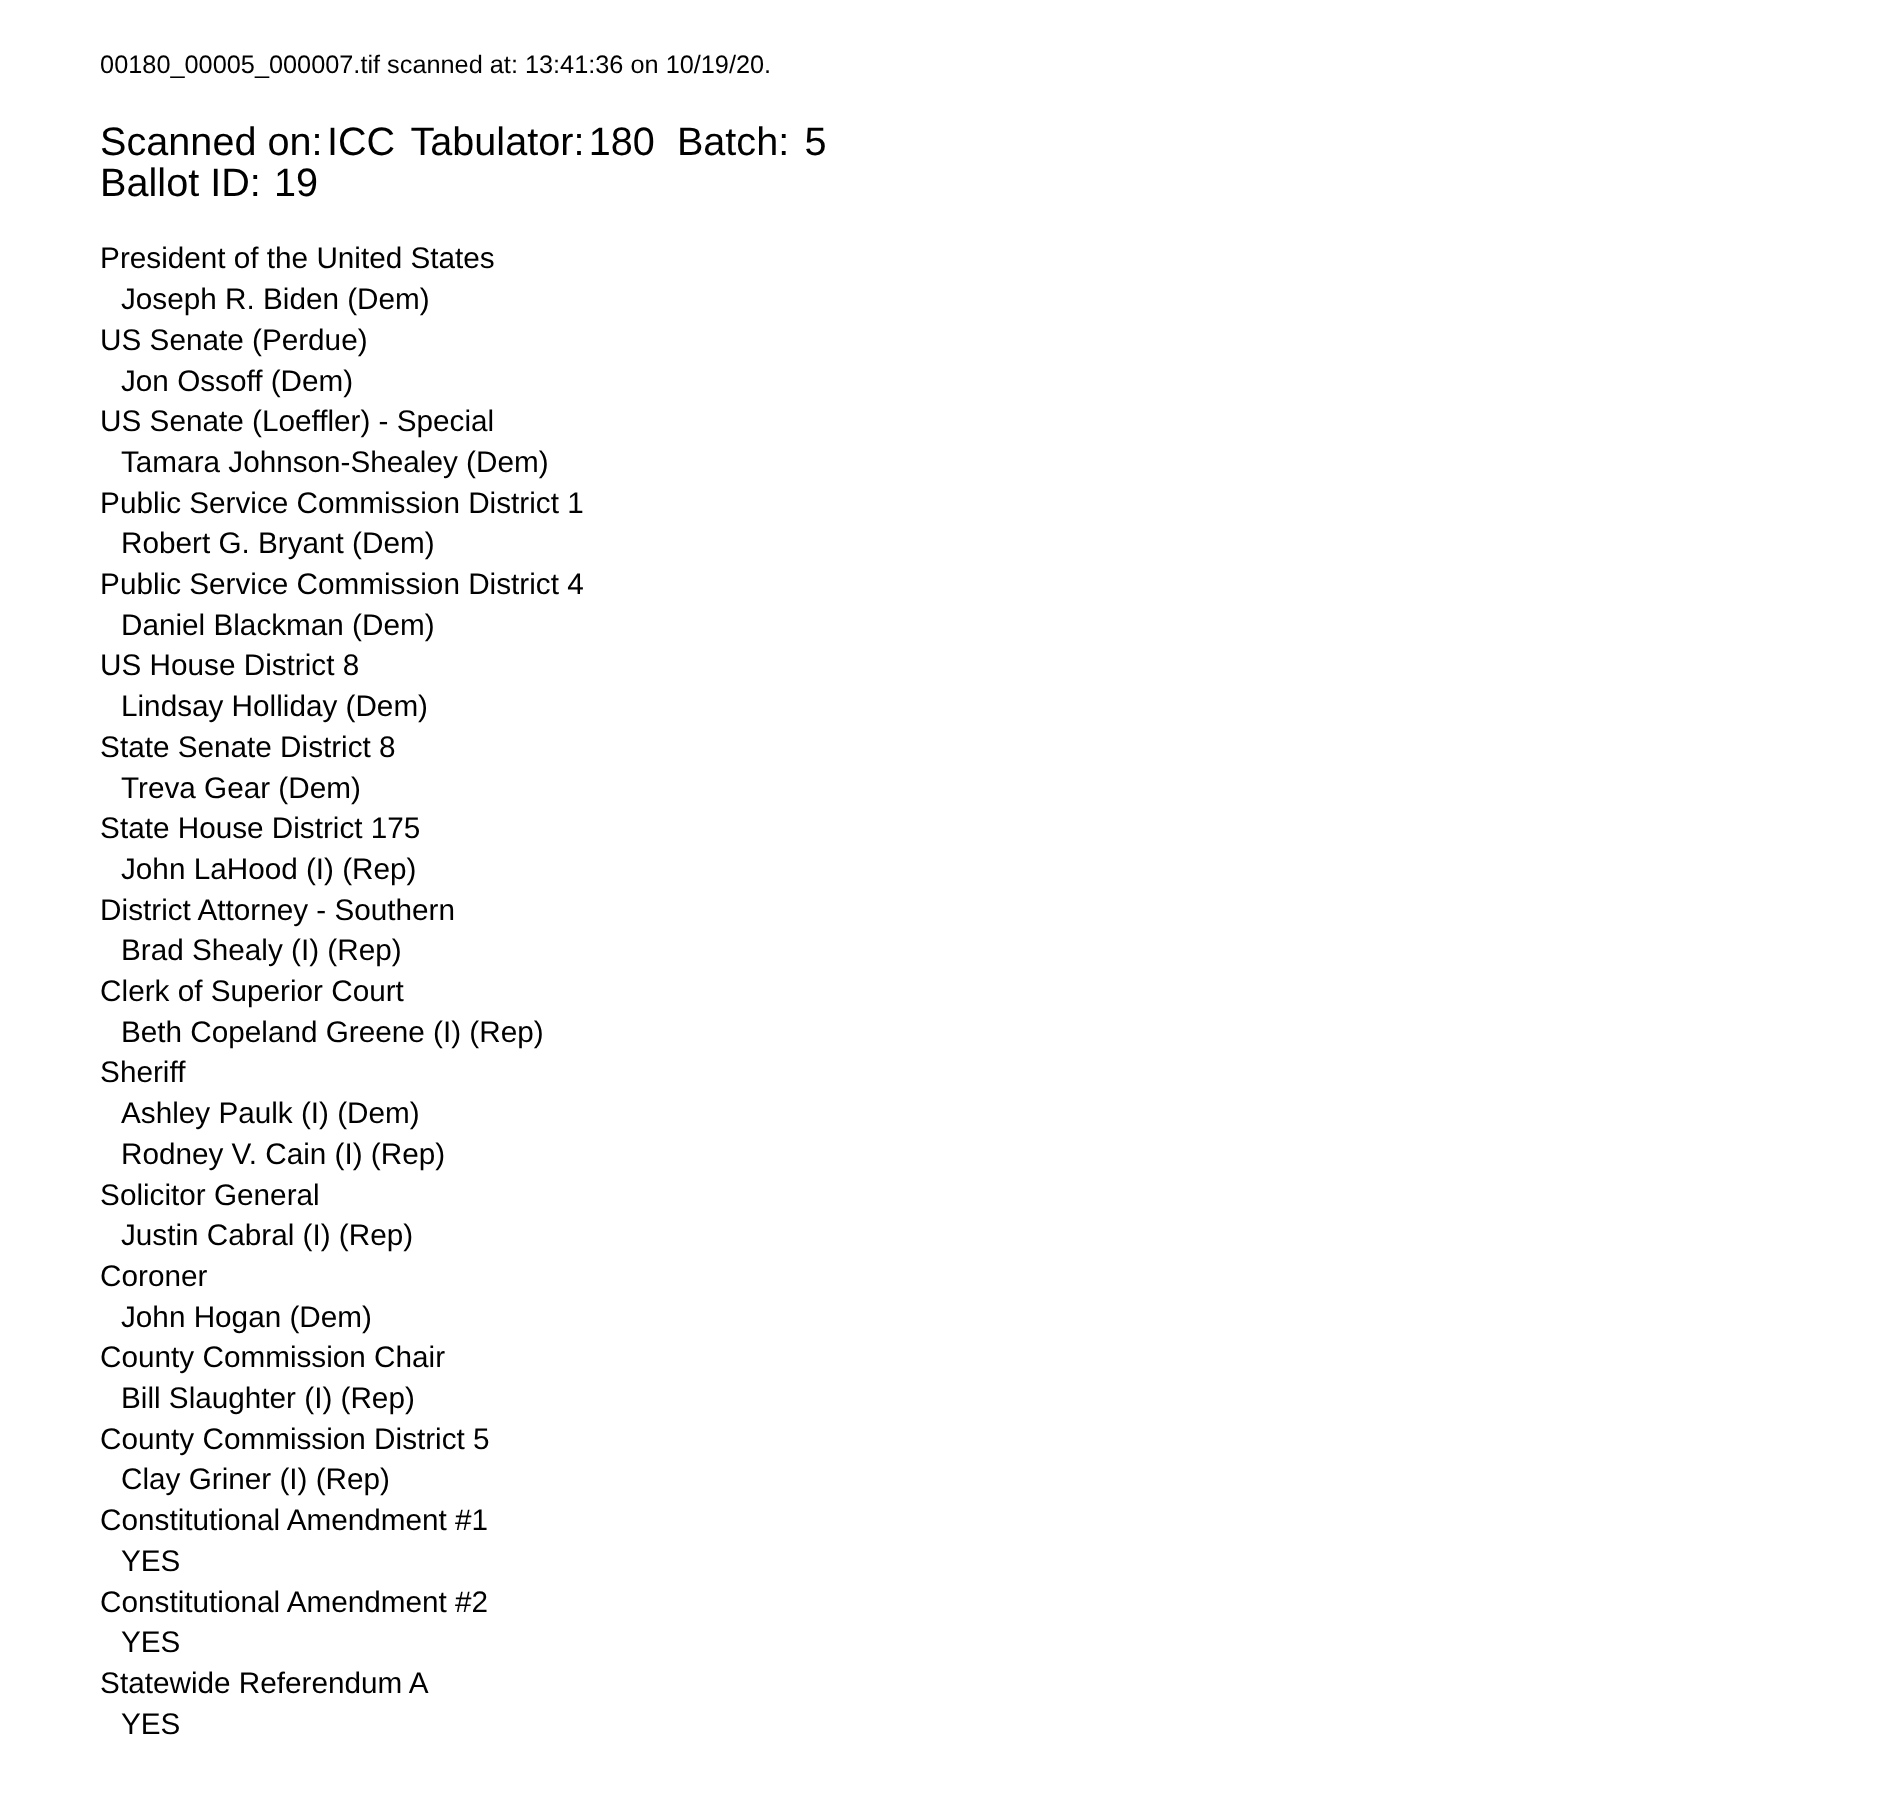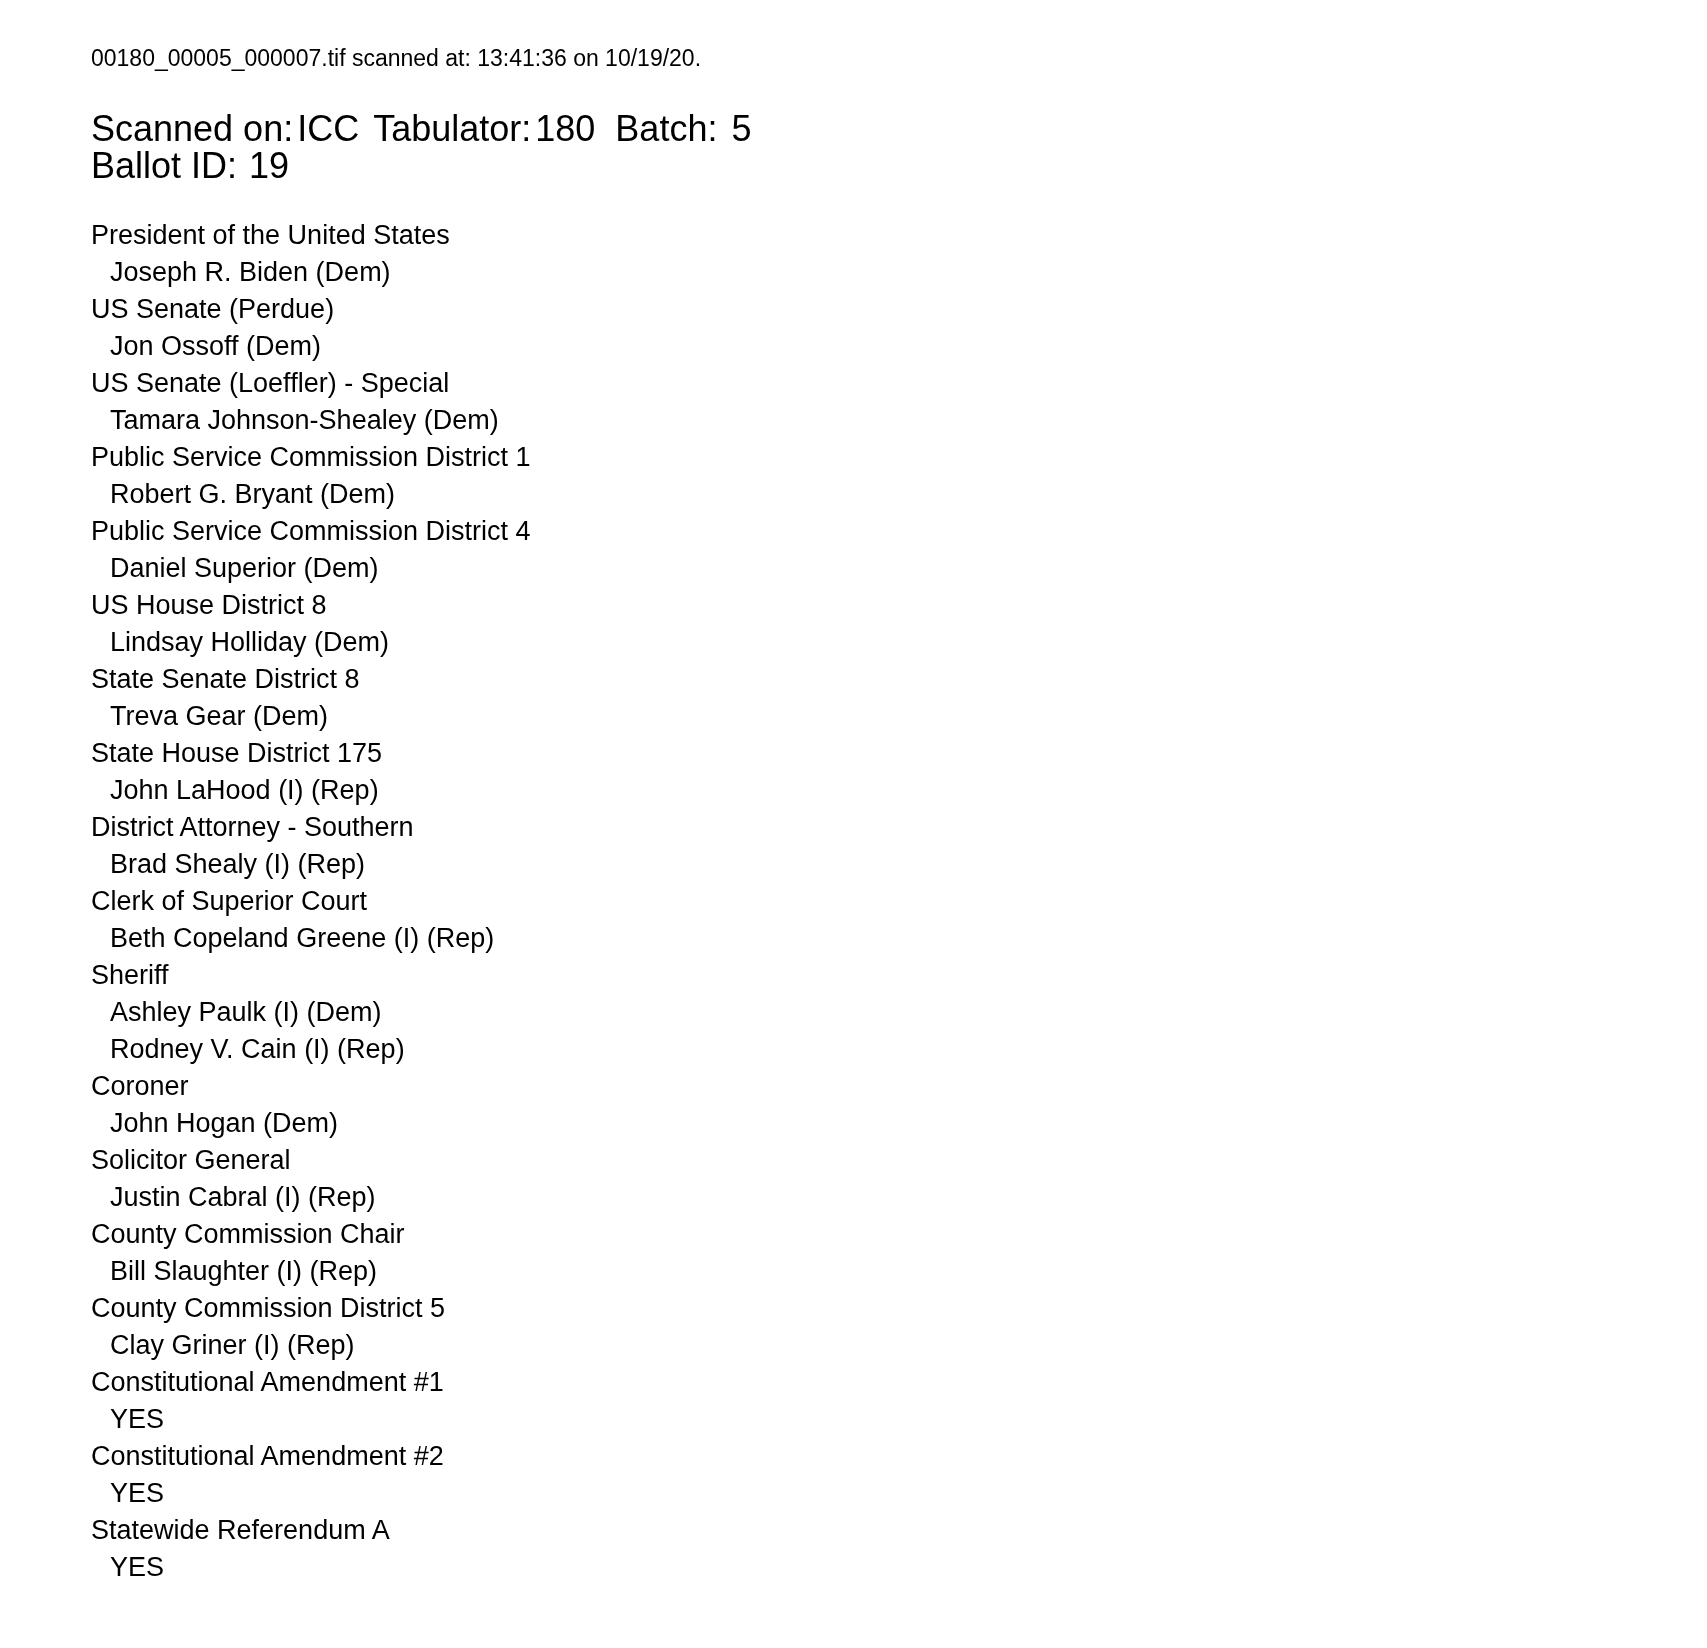--- a/index.html
+++ b/index.html
@@ -80,21 +80,21 @@
         <div class="contest-vote">Tamara Johnson-Shealey (Dem)</div>
       </div>
 
       <div>
         <div class="contest-name">Public Service Commission District 1</div>
         <div class="contest-vote">Robert G. Bryant (Dem)</div>
       </div>
 
       <div>
         <div class="contest-name">Public Service Commission District 4</div>
-        <div class="contest-vote">Daniel Superior (Dem)</div>
+        <div class="contest-vote">Daniel Blackman (Dem)</div>
       </div>
 
       <div>
         <div class="contest-name">US House District 8</div>
         <div class="contest-vote">Lindsay Holliday (Dem)</div>
       </div>
 
       <div>
         <div class="contest-name">State Senate District 8</div>
         <div class="contest-vote">Treva Gear (Dem)</div>
@@ -118,27 +118,27 @@
       <div>
         <div class="contest-name">Sheriff</div>
         <div class="contest-vote">Ashley Paulk (I) (Dem)</div>
       </div>
 
       <div>
         <div class="contest-vote">Rodney V. Cain (I) (Rep)</div>
       </div>
 
       <div>
-        <div class="contest-name">Coroner</div>
-        <div class="contest-vote">John Hogan (Dem)</div>
+        <div class="contest-name">Solicitor General</div>
+        <div class="contest-vote">Justin Cabral (I) (Rep)</div>
       </div>
 
       <div>
-        <div class="contest-name">Solicitor General</div>
-        <div class="contest-vote">Justin Cabral (I) (Rep)</div>
+        <div class="contest-name">Coroner</div>
+        <div class="contest-vote">John Hogan (Dem)</div>
       </div>
 
       <div>
         <div class="contest-name">County Commission Chair</div>
         <div class="contest-vote">Bill Slaughter (I) (Rep)</div>
       </div>
 
       <div>
         <div class="contest-name">County Commission District 5</div>
         <div class="contest-vote">Clay Griner (I) (Rep)</div>

